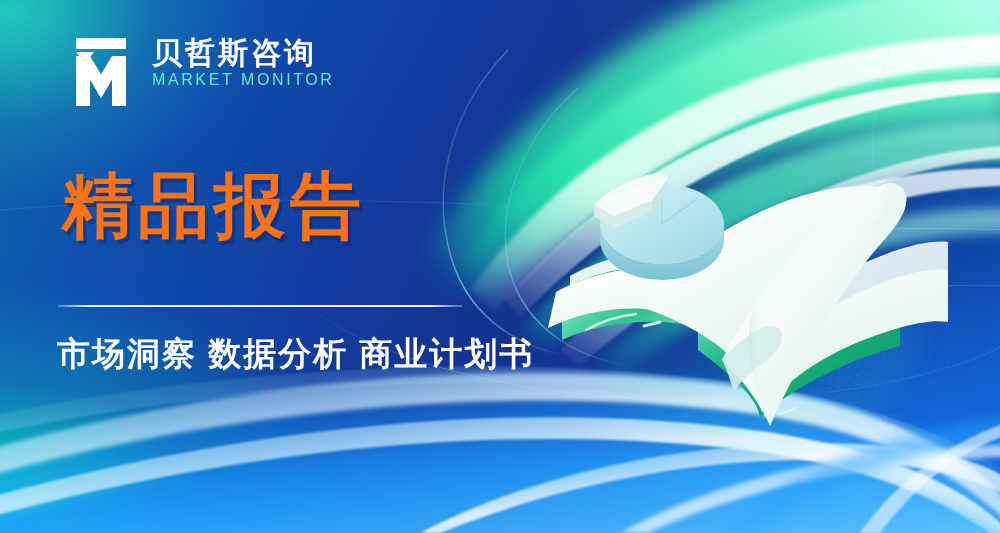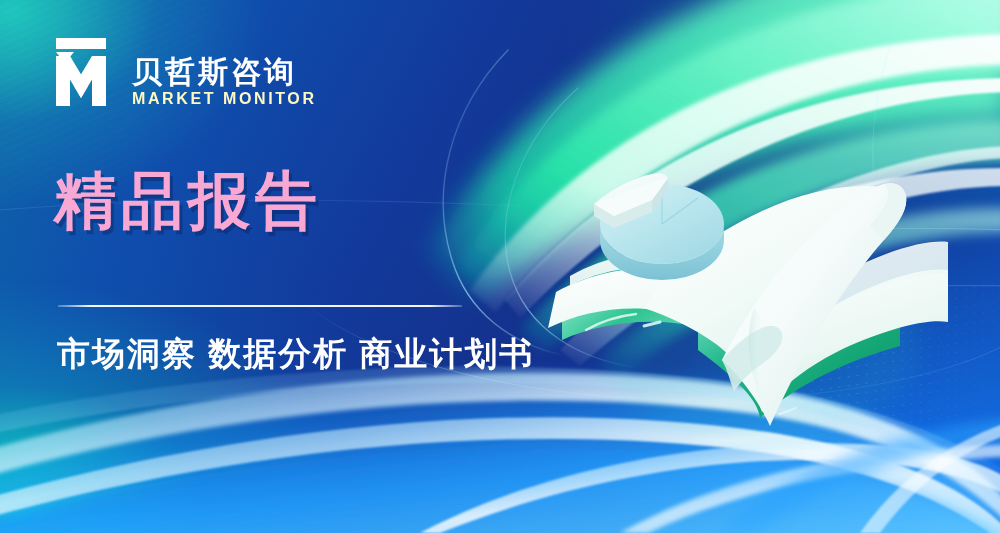--- a/index.html
+++ b/index.html
@@ -59,52 +59,52 @@
   .svg-layer {
     position: absolute;
     inset: 0;
     width: 1000px;
     height: 533px;
   }
 
   
   .logo-block {
     position: absolute;
-    left: 48px;
+    left: 68px;
     top: 36px;
     display: flex;
-    align-items: flex-end;
+    align-items: flex-start;
     gap: 18px;
   }
   .logo-mark { width: 66px; height: 72px; display: block; }
   .logo-text-wrap { display: flex; flex-direction: column; gap: 2px; }
   .logo-cn {
     color: #ffffff;
     font-size: 30px;
     font-weight: 700;
     letter-spacing: 3px;
     line-height: 1.1;
     white-space: nowrap;
   }
   .logo-en {
-    color: #fef9c3;
+    color: #5eead4;
     font-size: 16px;
-    font-weight: 700;
+    font-weight: 400;
     letter-spacing: 2.6px;
     line-height: 1.1;
     white-space: nowrap;
   }
 
   
   .headline {
     position: absolute;
-    left: 54px;
+    left: 62px;
     top: 168px;
-    color: #f9a8d4;
-    font-size: 62px;
+    color: #f97316;
+    font-size: 71px;
     font-weight: 700;
     letter-spacing: 5px;
     line-height: 1.06;
     white-space: nowrap;
     text-shadow: 3px 4px 0 rgba(10,30,85,0.38);
   }
 
   .divider {
     position: absolute;
     left: 58px;

